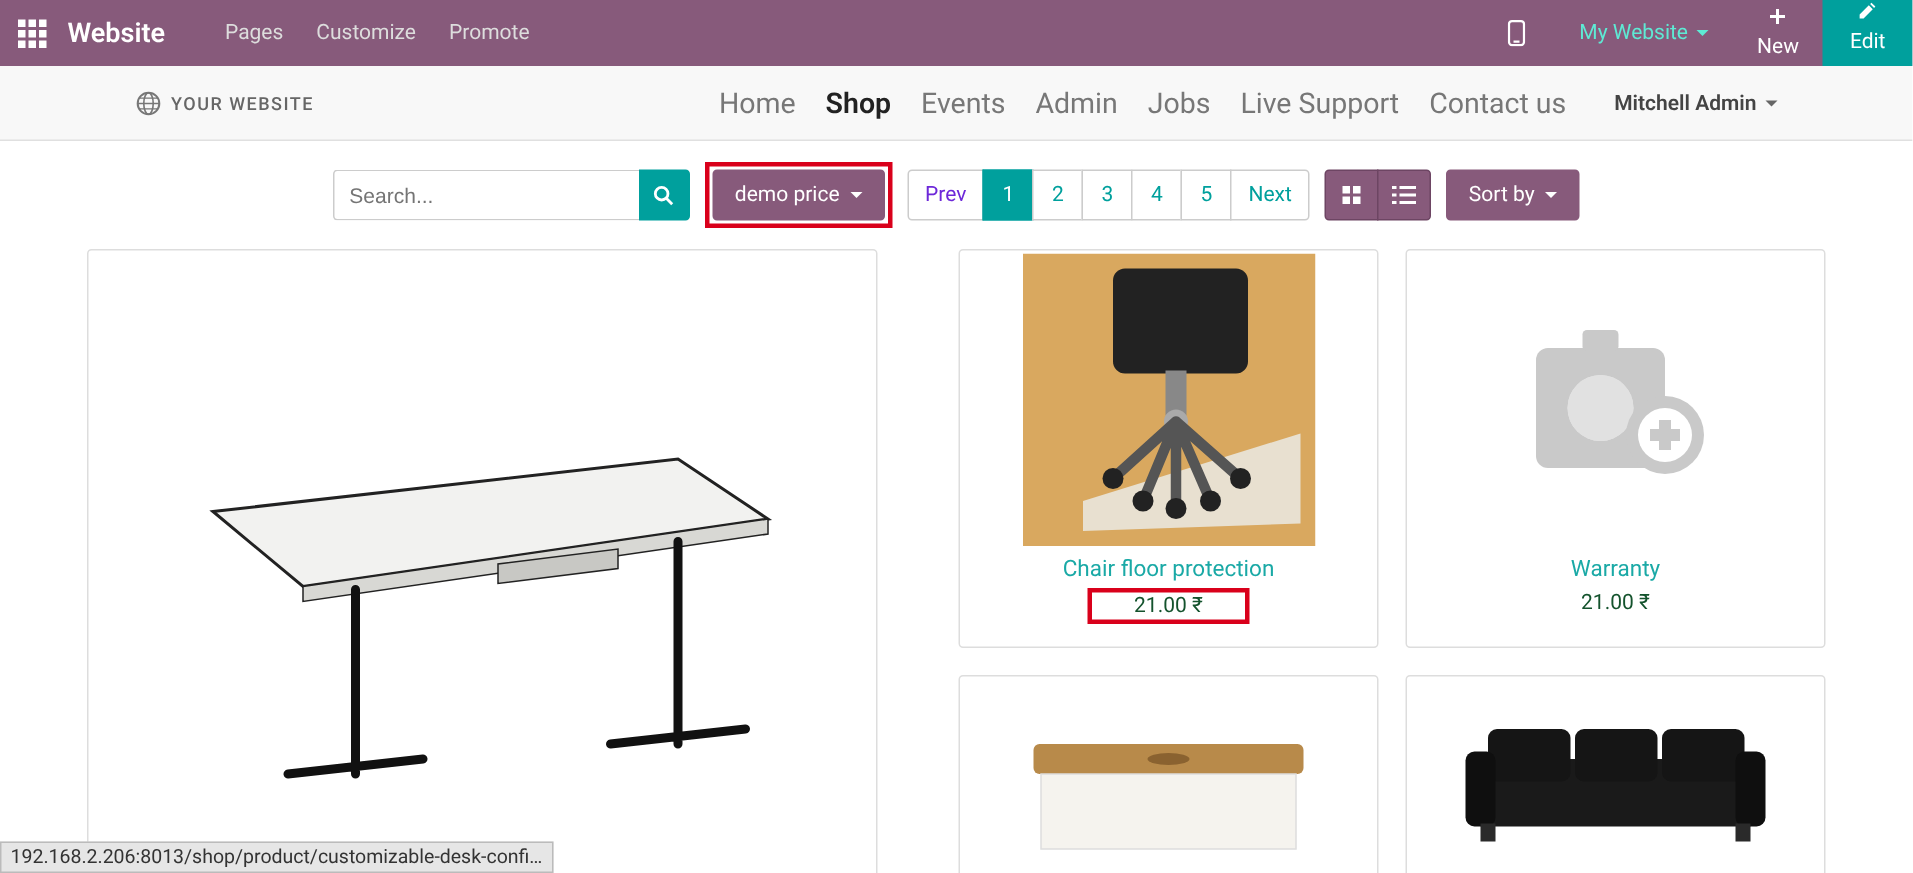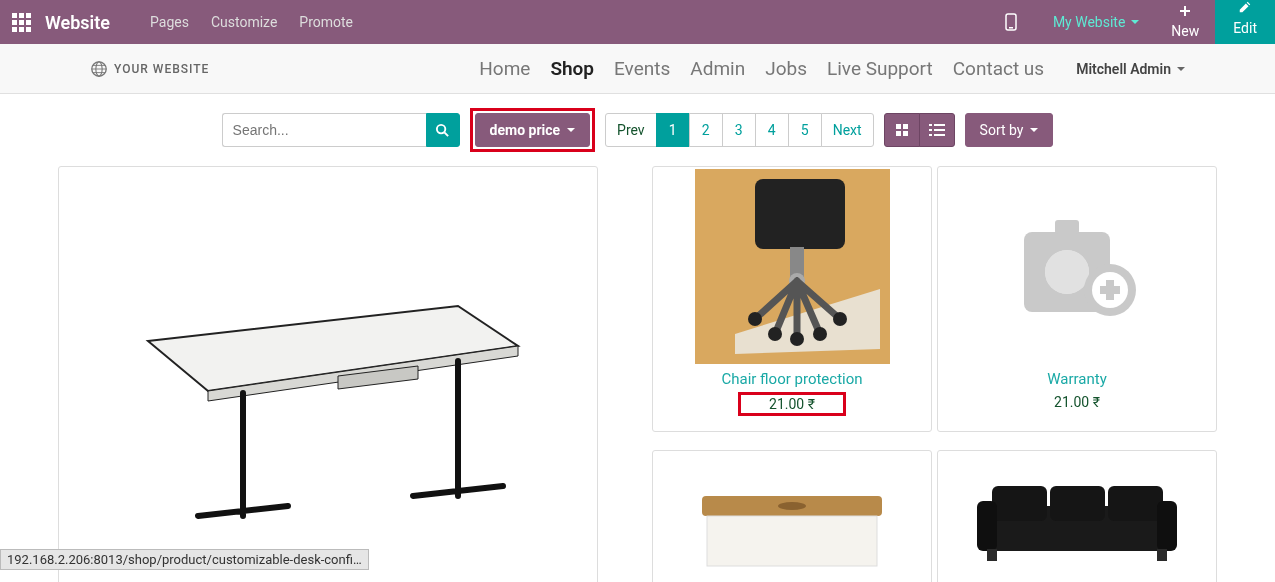--- a/index.html
+++ b/index.html
@@ -22,42 +22,42 @@
 .sub-nav { margin-left: auto; display: flex; gap: 20px; align-items: center; }
 .sub-nav-item { color: #777; cursor: pointer; font-size: 19px; }
 .sub-nav-item.active { color: #222; font-weight: 600; }
 .user-menu { color: #444; font-weight: 600; cursor: pointer; display: flex; align-items: center; gap: 6px; margin-left: 12px; }
 .caret { width: 0; height: 0; border-left: 4px solid transparent; border-right: 4px solid transparent; border-top: 4px solid currentColor; display: inline-block; }
 .toolbar { display: flex; align-items: center; gap: 10px; padding: 14px 0 14px 0; justify-content: center; }
 .search-group { display: flex; }
 .search-input { width: 204px; height: 34px; border: 1px solid #ccc; border-right: none; border-radius: 3px 0 0 3px; padding: 0 10px; font-size: 14px; outline: none; color: #555; }
 .search-btn { width: 34px; height: 34px; background: #00a09d; border: 1px solid #00a09d; color: #fff; border-radius: 0 3px 3px 0; cursor: pointer; display: flex; align-items: center; justify-content: center; }
 .demo-price-wrapper { border: 3px solid #d9001b; padding: 2px; }
-.demo-price { background: #875a7b; color: #fff; height: 34px; padding: 0 14px; border: 1px solid #875a7b; border-radius: 3px; display: flex; align-items: center; gap: 7px; cursor: pointer; font-size: 14px; font-weight: bold; }
+.demo-price { background: #875a7b; color: #fff; height: 34px; padding: 0 14px; border: 1px solid #875a7b; border-radius: 3px; display: flex; align-items: center; gap: 7px; cursor: pointer; font-size: 14px; }
 .pagination { display: flex; }
 .page-btn { height: 34px; min-width: 34px; padding: 0 11px; border: 1px solid #ccc; background: #fff; color: #00a09d; display: flex; align-items: center; justify-content: center; cursor: pointer; margin-left: -1px; font-size: 14px; }
-.page-btn:first-child { border-radius: 3px 0 0 3px; margin-left: 0; color: #14532d; }
+.page-btn:first-child { border-radius: 3px 0 0 3px; margin-left: 0; color: #6d28d9; }
 .page-btn:last-child { border-radius: 0 3px 3px 0; }
 .page-btn.active { background: #00a09d; color: #fff; border-color: #00a09d; }
 .view-group { display: flex; }
 .view-btn { width: 36px; height: 34px; background: #875a7b; color: #fff; border: 1px solid #6d4563; display: flex; align-items: center; justify-content: center; cursor: pointer; }
 .view-btn:first-child { border-radius: 3px 0 0 3px; }
 .view-btn:last-child { border-radius: 0 3px 3px 0; margin-left: -1px; }
 .sortby { background: #875a7b; color: #fff; height: 34px; padding: 0 14px; border: 1px solid #875a7b; border-radius: 3px; display: flex; align-items: center; gap: 7px; cursor: pointer; font-size: 14px; }
 .content { display: flex; gap: 18px; padding: 0 58px; }
 .big-card { width: 560px; height: 420px; border: 1px solid #ddd; border-radius: 3px; background: #fff; position: relative; overflow: hidden; display: flex; align-items: center; justify-content: center; }
 .right-col { display: flex; flex-direction: column; gap: 18px; }
-.row-cards { display: flex; gap: 5px; margin-left: 36px; }
+.row-cards { display: flex; gap: 18px; margin-left: 36px; }
 .card { width: 280px; height: 266px; border: 1px solid #ddd; border-radius: 3px; background: #fff; display: flex; flex-direction: column; align-items: center; padding-top: 2px; overflow: hidden; }
 .card-img { width: 195px; height: 195px; display: flex; align-items: center; justify-content: center; }
 .card-title { color: #1aa9a6; font-size: 15px; margin-top: 6px; cursor: pointer; }
 .card-price { color: #14532d; font-size: 14px; margin-top: 4px; padding: 2px 12px; }
 .card-price.boxed { border: 3px solid #d9001b; padding: 1px 28px; }
 .row-cards.second .card { height: 140px; padding-top: 10px; }
-.status-bar { position: absolute; left: 0; bottom: 12px; background: #e6e6e6; color: #333; font-size: 13px; padding: 2px 6px; border: 1px solid #bbb; max-width: 430px; white-space: nowrap; overflow: hidden; text-overflow: ellipsis; }
+.status-bar { position: absolute; left: 0; bottom: 0; background: #e6e6e6; color: #333; font-size: 13px; padding: 2px 6px; border: 1px solid #bbb; max-width: 430px; white-space: nowrap; overflow: hidden; text-overflow: ellipsis; }
 svg { display: block; }
 </style>
 </head>
 <body>
 
 <div class="top-bar">
   <div class="apps-icon">
       <span></span>
       <span></span>
       <span></span>

